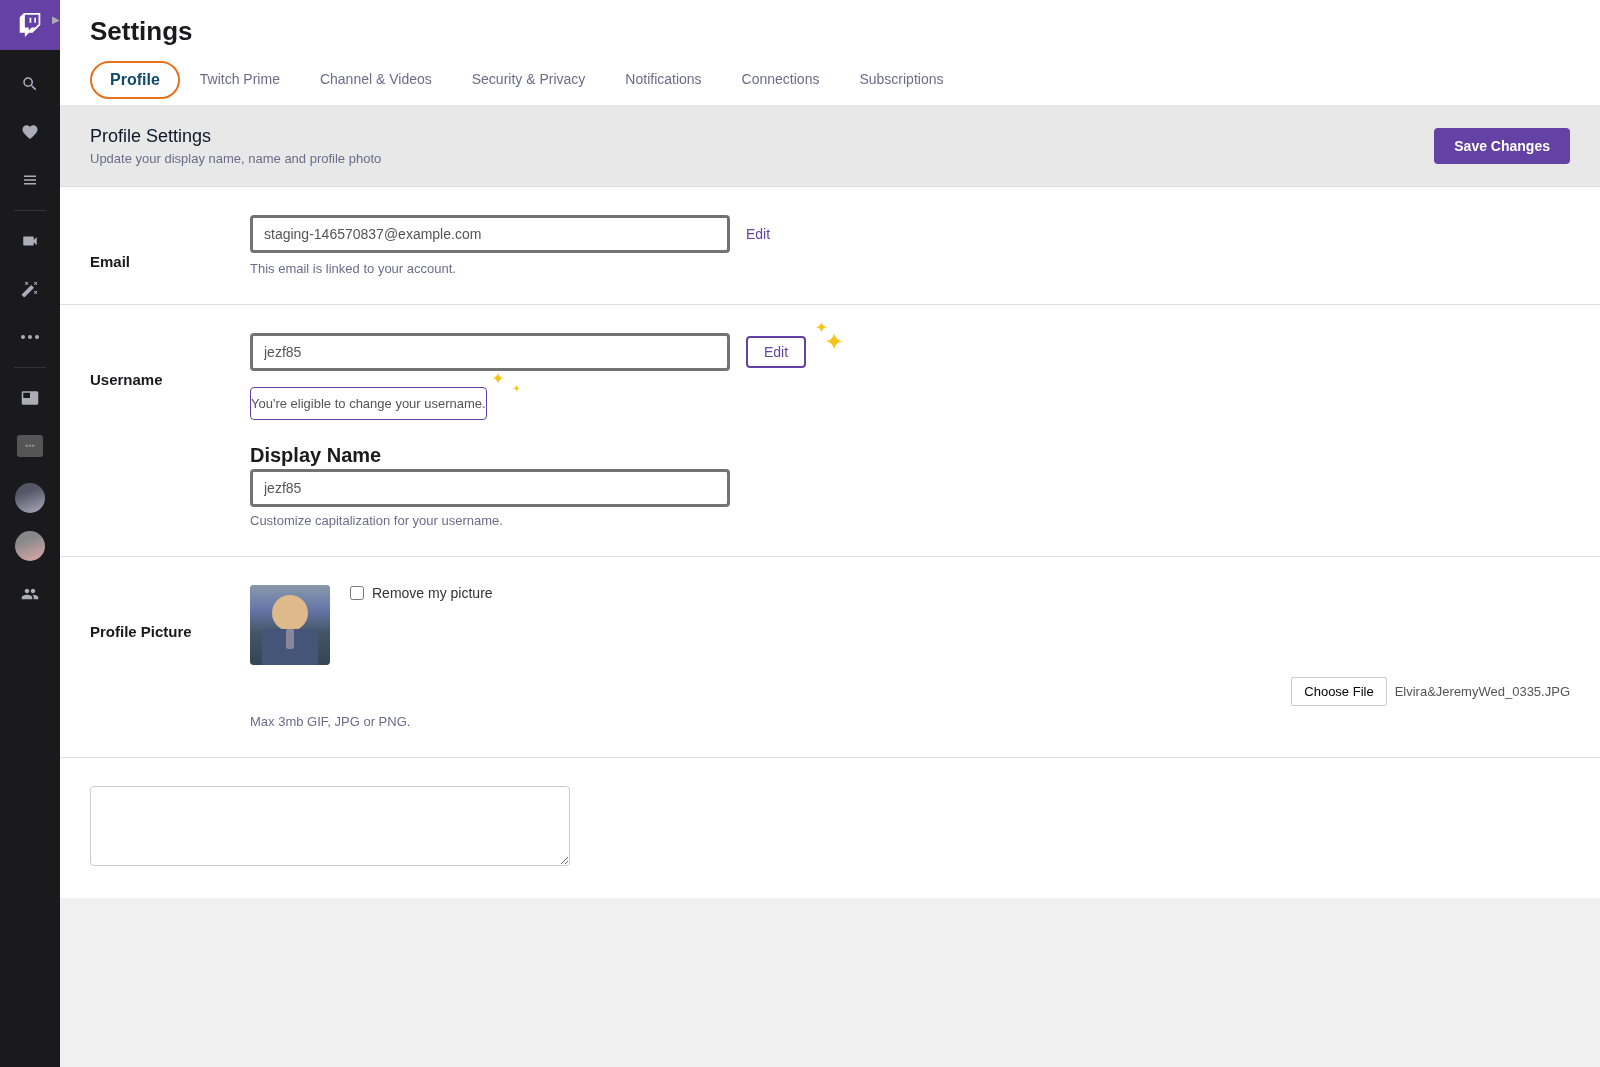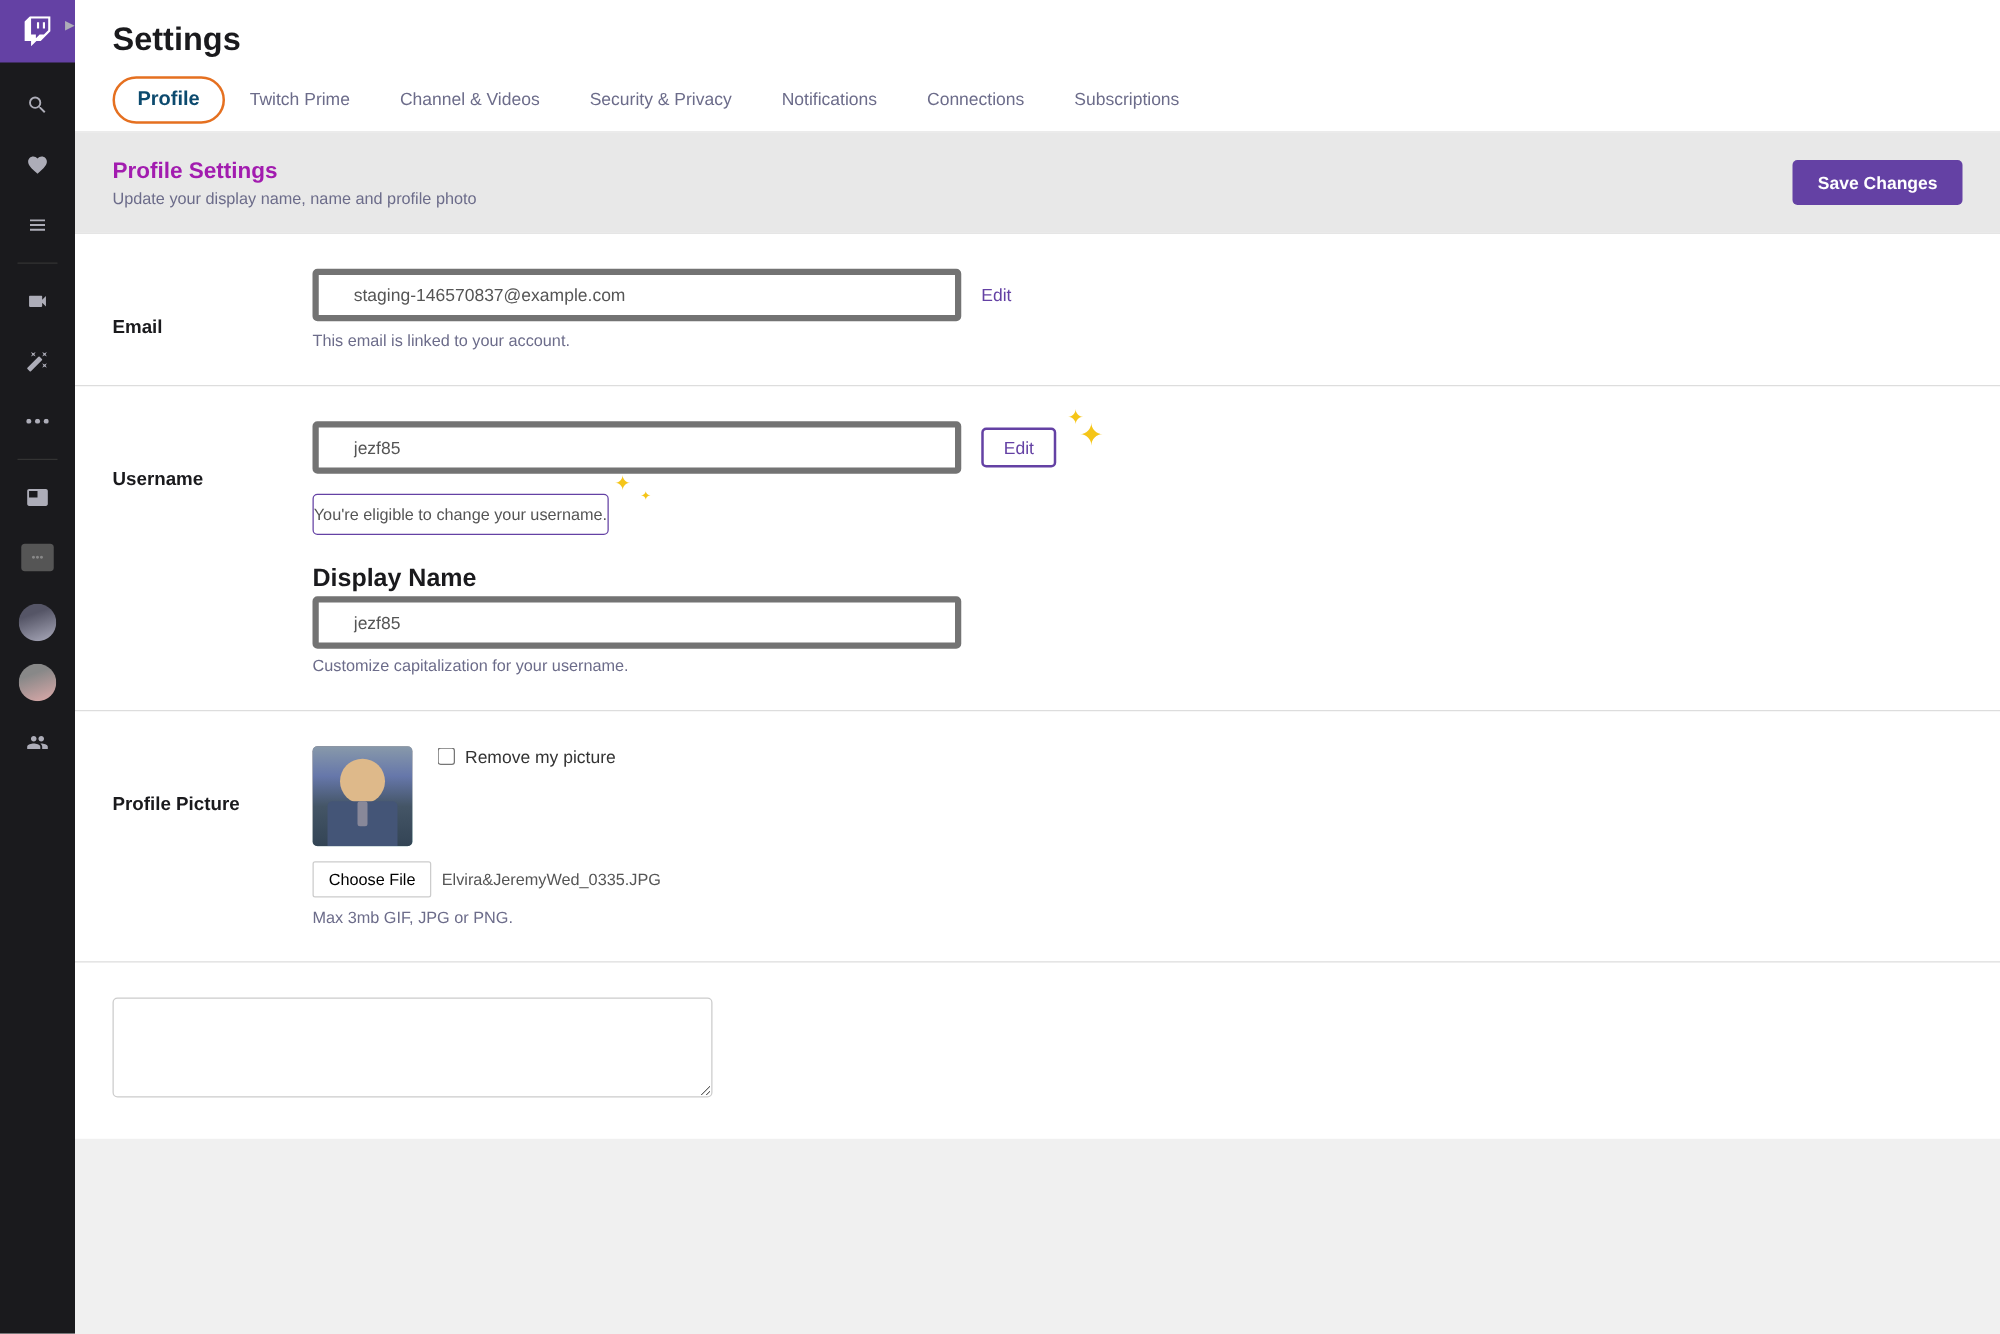--- a/index.html
+++ b/index.html
@@ -118,22 +118,22 @@
     
     .section-header {
       background: #e8e8e8;
       padding: 20px 30px;
       display: flex;
       align-items: center;
       justify-content: space-between;
     }
     .section-title {
       font-size: 18px;
-      font-weight: 700;
-      color: #a21caf;
+      font-weight: 400;
+      color: #0f172a;
     }
     .section-subtitle {
       font-size: 13px;
       color: #6c6c8a;
       margin-top: 4px;
     }
     .save-btn {
       background: #6441a4;
       color: white;
       border: none;
@@ -163,23 +163,23 @@
     .form-fields {
       flex: 1;
     }
     .input-row {
       display: flex;
       align-items: center;
       gap: 16px;
       margin-bottom: 8px;
     }
     .text-input {
-      width: 519px;
-      padding: 8px 28px;
-      border: 5px solid #737373;
+      width: 480px;
+      padding: 8px 11px;
+      border: 3px solid #737373;
       border-radius: 4px;
       font-size: 14px;
       color: #555;
       background: white;
     }
     .edit-link {
       color: #6441a4;
       font-size: 14px;
       cursor: pointer;
       text-decoration: none;
@@ -267,20 +267,21 @@
       border-radius: 2px;
     }
     .file-name {
       font-size: 13px;
       color: #555;
     }
     .file-row {
       display: flex;
       align-items: center;
       gap: 8px;
+      justify-content: flex-end;
     }
     .file-helper {
       font-size: 13px;
       color: #6c6c8a;
     }
 
     
     .bio-section {
       background: white;
       border-top: 1px solid #ddd;

